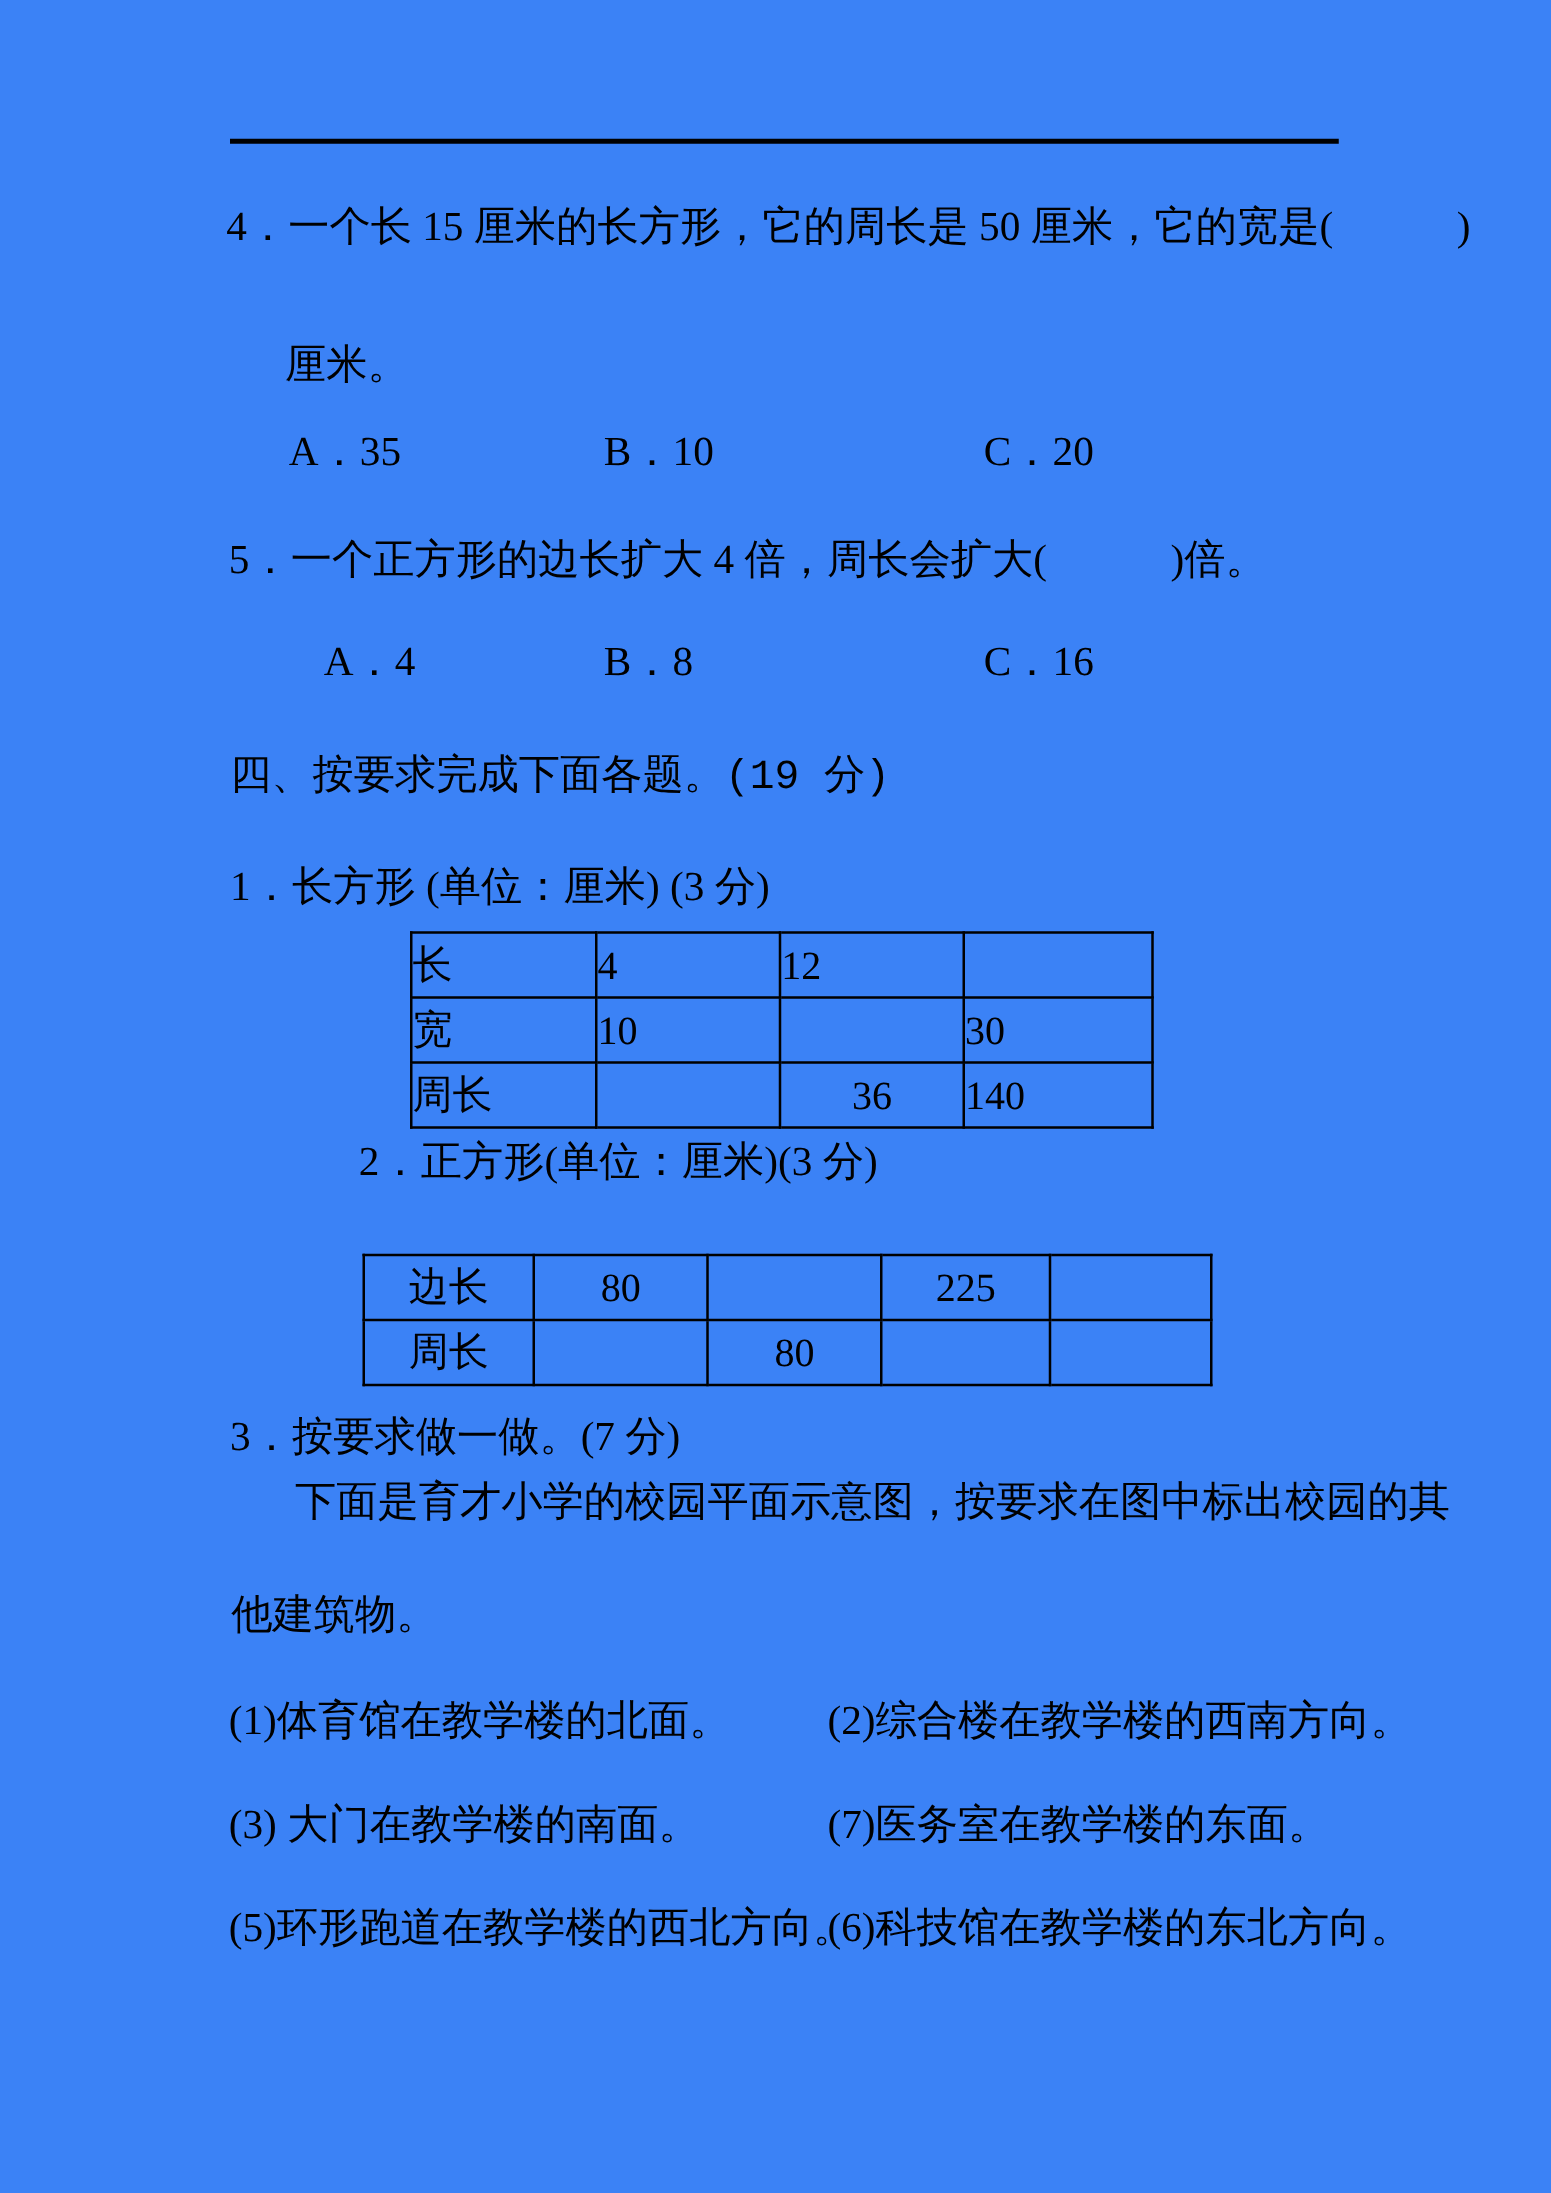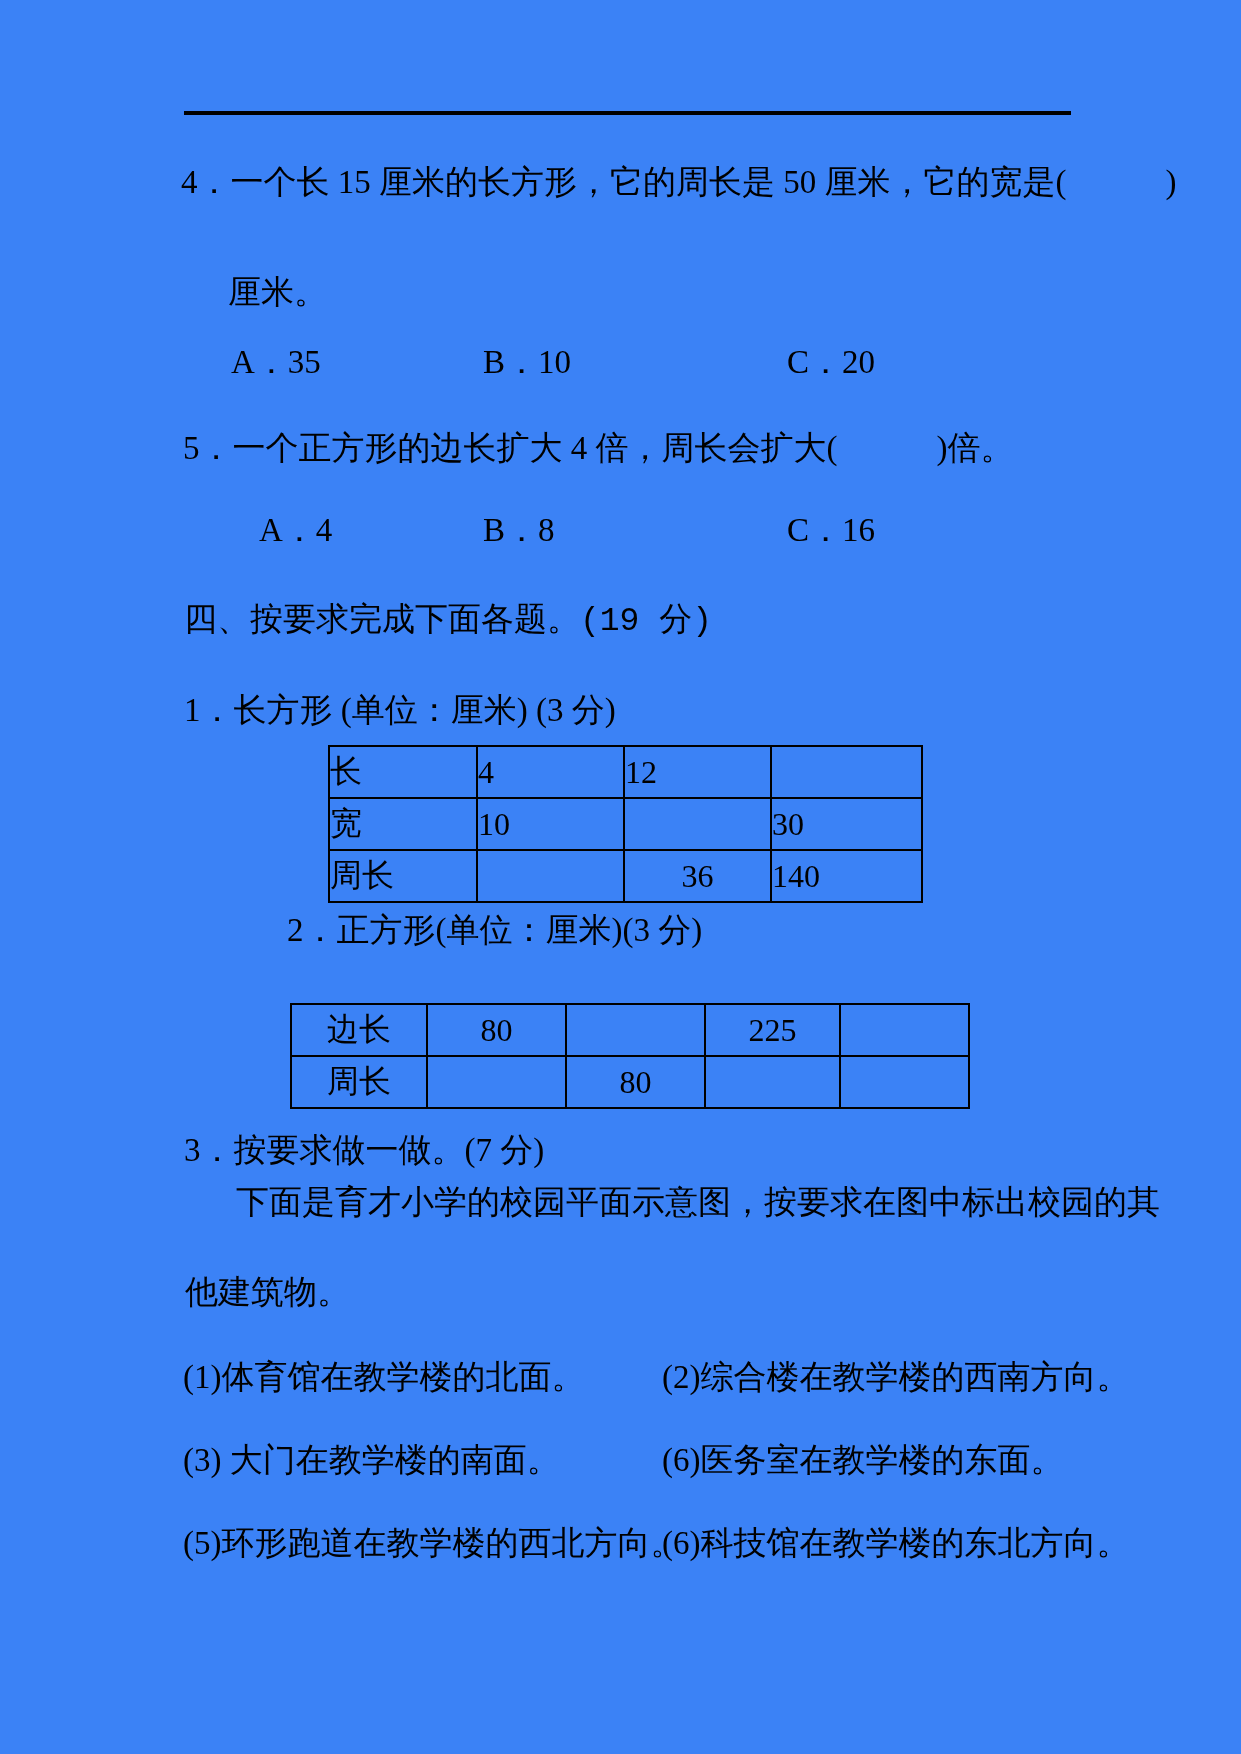--- a/index.html
+++ b/index.html
@@ -153,17 +153,17 @@
   </tbody>
     </table>
 
   <div class="txt it3">3．按要求做一做。(7 分)</div>
   <div class="txt para1">下面是育才小学的校园平面示意图，按要求在图中标出校园的其</div>
   <div class="txt para2">他建筑物。</div>
 
   <div class="txt sub1">(1)体育馆在教学楼的北面。</div>
   <div class="txt sub2">(2)综合楼在教学楼的西南方向。</div>
   <div class="txt sub3">(3) 大门在教学楼的南面。</div>
-  <div class="txt sub4">(6)医务室在教学楼的东面。</div>
+  <div class="txt sub4">(7)医务室在教学楼的东面。</div>
   <div class="txt sub5">(5)环形跑道在教学楼的西北方向。</div>
   <div class="txt sub6">(6)科技馆在教学楼的东北方向。</div>
 
 </div>
 
 </body></html>

